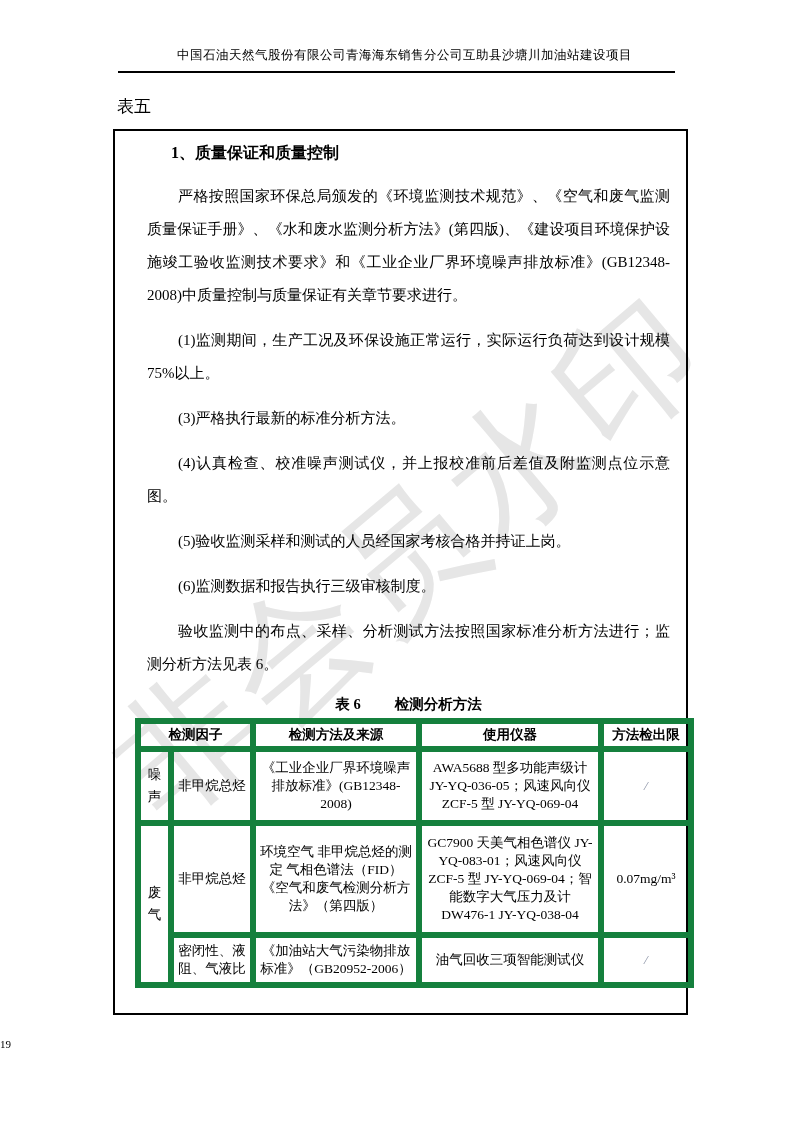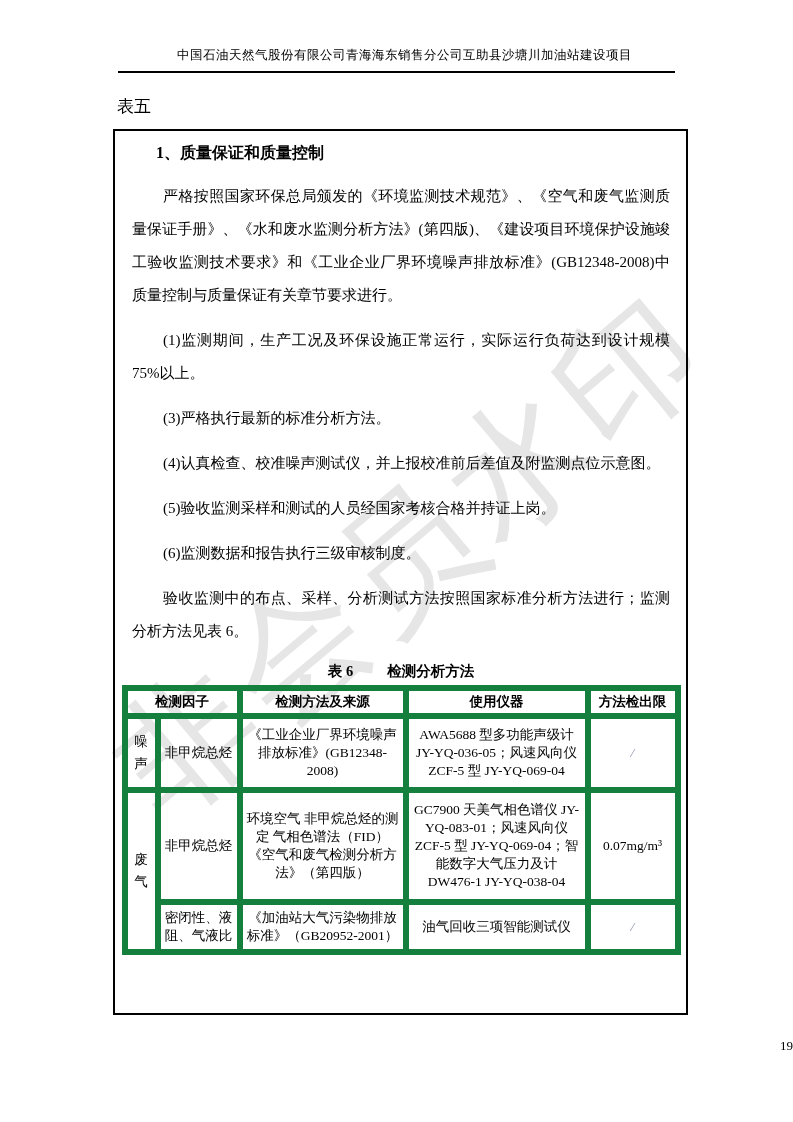--- a/index.html
+++ b/index.html
@@ -54,21 +54,21 @@
     z-index: 2;
   }
   .main-box {
     position: absolute;
     top: 129px;
     left: 113px;
     width: 575px;
     height: 886px;
     border: 2px solid #000;
     box-sizing: border-box;
-    padding: 6px 4px 0 5px;
+    padding: 6px 4px 0 20px;
     z-index: 1;
   }
   .sec-heading {
     font-size: 16px;
     font-weight: bold;
     line-height: 31px;
     margin: 0;
     text-indent: 36px;
   }
   .body-para {
@@ -124,22 +124,22 @@
   }
   .limit-val.slash {
     color: #8b93a6;
     font-style: italic;
   }
   .page-number {
     position: absolute;
     top: 1038px;
     left: 0;
     width: 100%;
-    text-align: right;
-    font-size: 13px;
+    text-align: left;
+    font-size: 11px;
     z-index: 2;
   }
 </style>
 </head>
 <body>
 
 <div class="watermark">非会员水印</div>
 
 <div class="doc-header">中国石油天然气股份有限公司青海海东销售分公司互助县沙塘川加油站建设项目</div>
 <div class="header-rule"></div>
@@ -188,21 +188,21 @@
       </tr>
       <tr class="row-gas">
         <td class="cat-cell" rowspan="2"><span class="vertical">废气</span></td>
         <td>非甲烷总烃</td>
         <td class="method-left">环境空气 非甲烷总烃的测定 气相色谱法（FID）《空气和废气检测分析方法》（第四版）</td>
         <td>GC7900 天美气相色谱仪 JY-YQ-083-01；风速风向仪 ZCF-5 型 JY-YQ-069-04；智能数字大气压力及计 DW476-1 JY-YQ-038-04</td>
         <td class="limit-val">0.07mg/m³</td>
       </tr>
       <tr class="row-seal">
         <td>密闭性、液阻、气液比</td>
-        <td>《加油站大气污染物排放标准》（GB20952-2001）</td>
+        <td>《加油站大气污染物排放标准》（GB20952-2006）</td>
         <td>油气回收三项智能测试仪</td>
         <td class="limit-val slash">/</td>
       </tr>
     </tbody>
   </table>
 
 </div>
 
 <div class="page-number">19</div>
 

